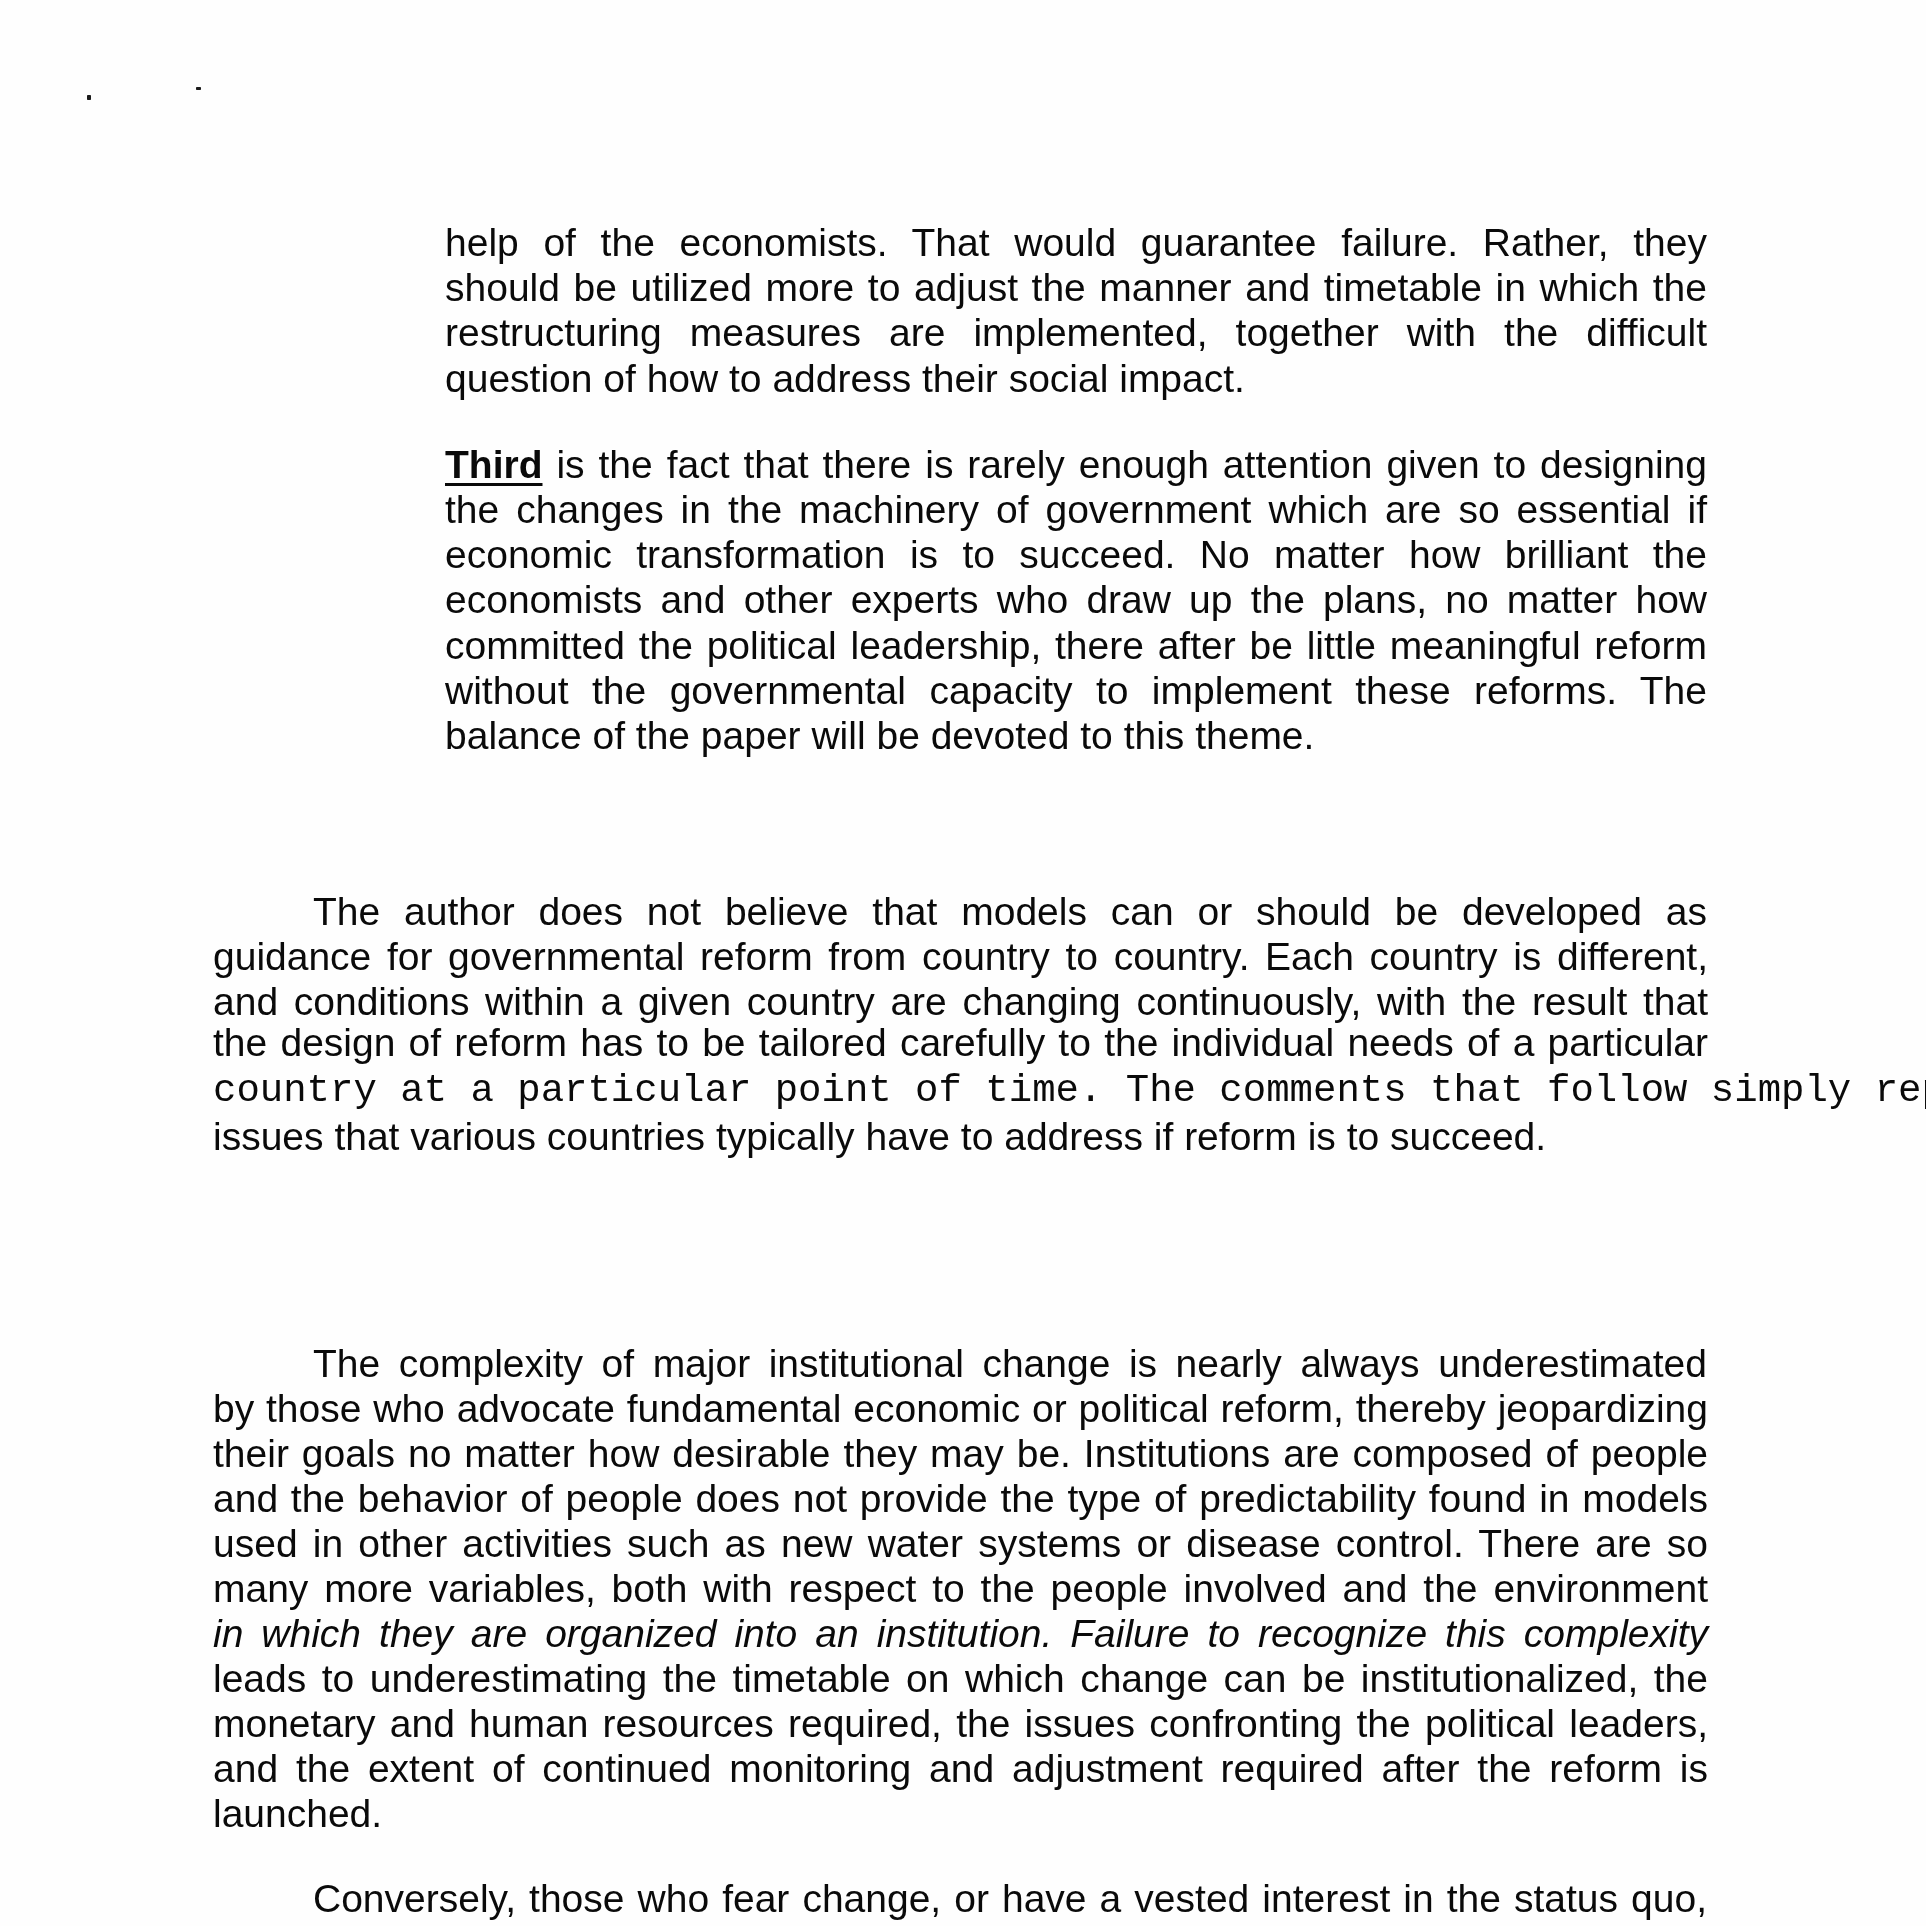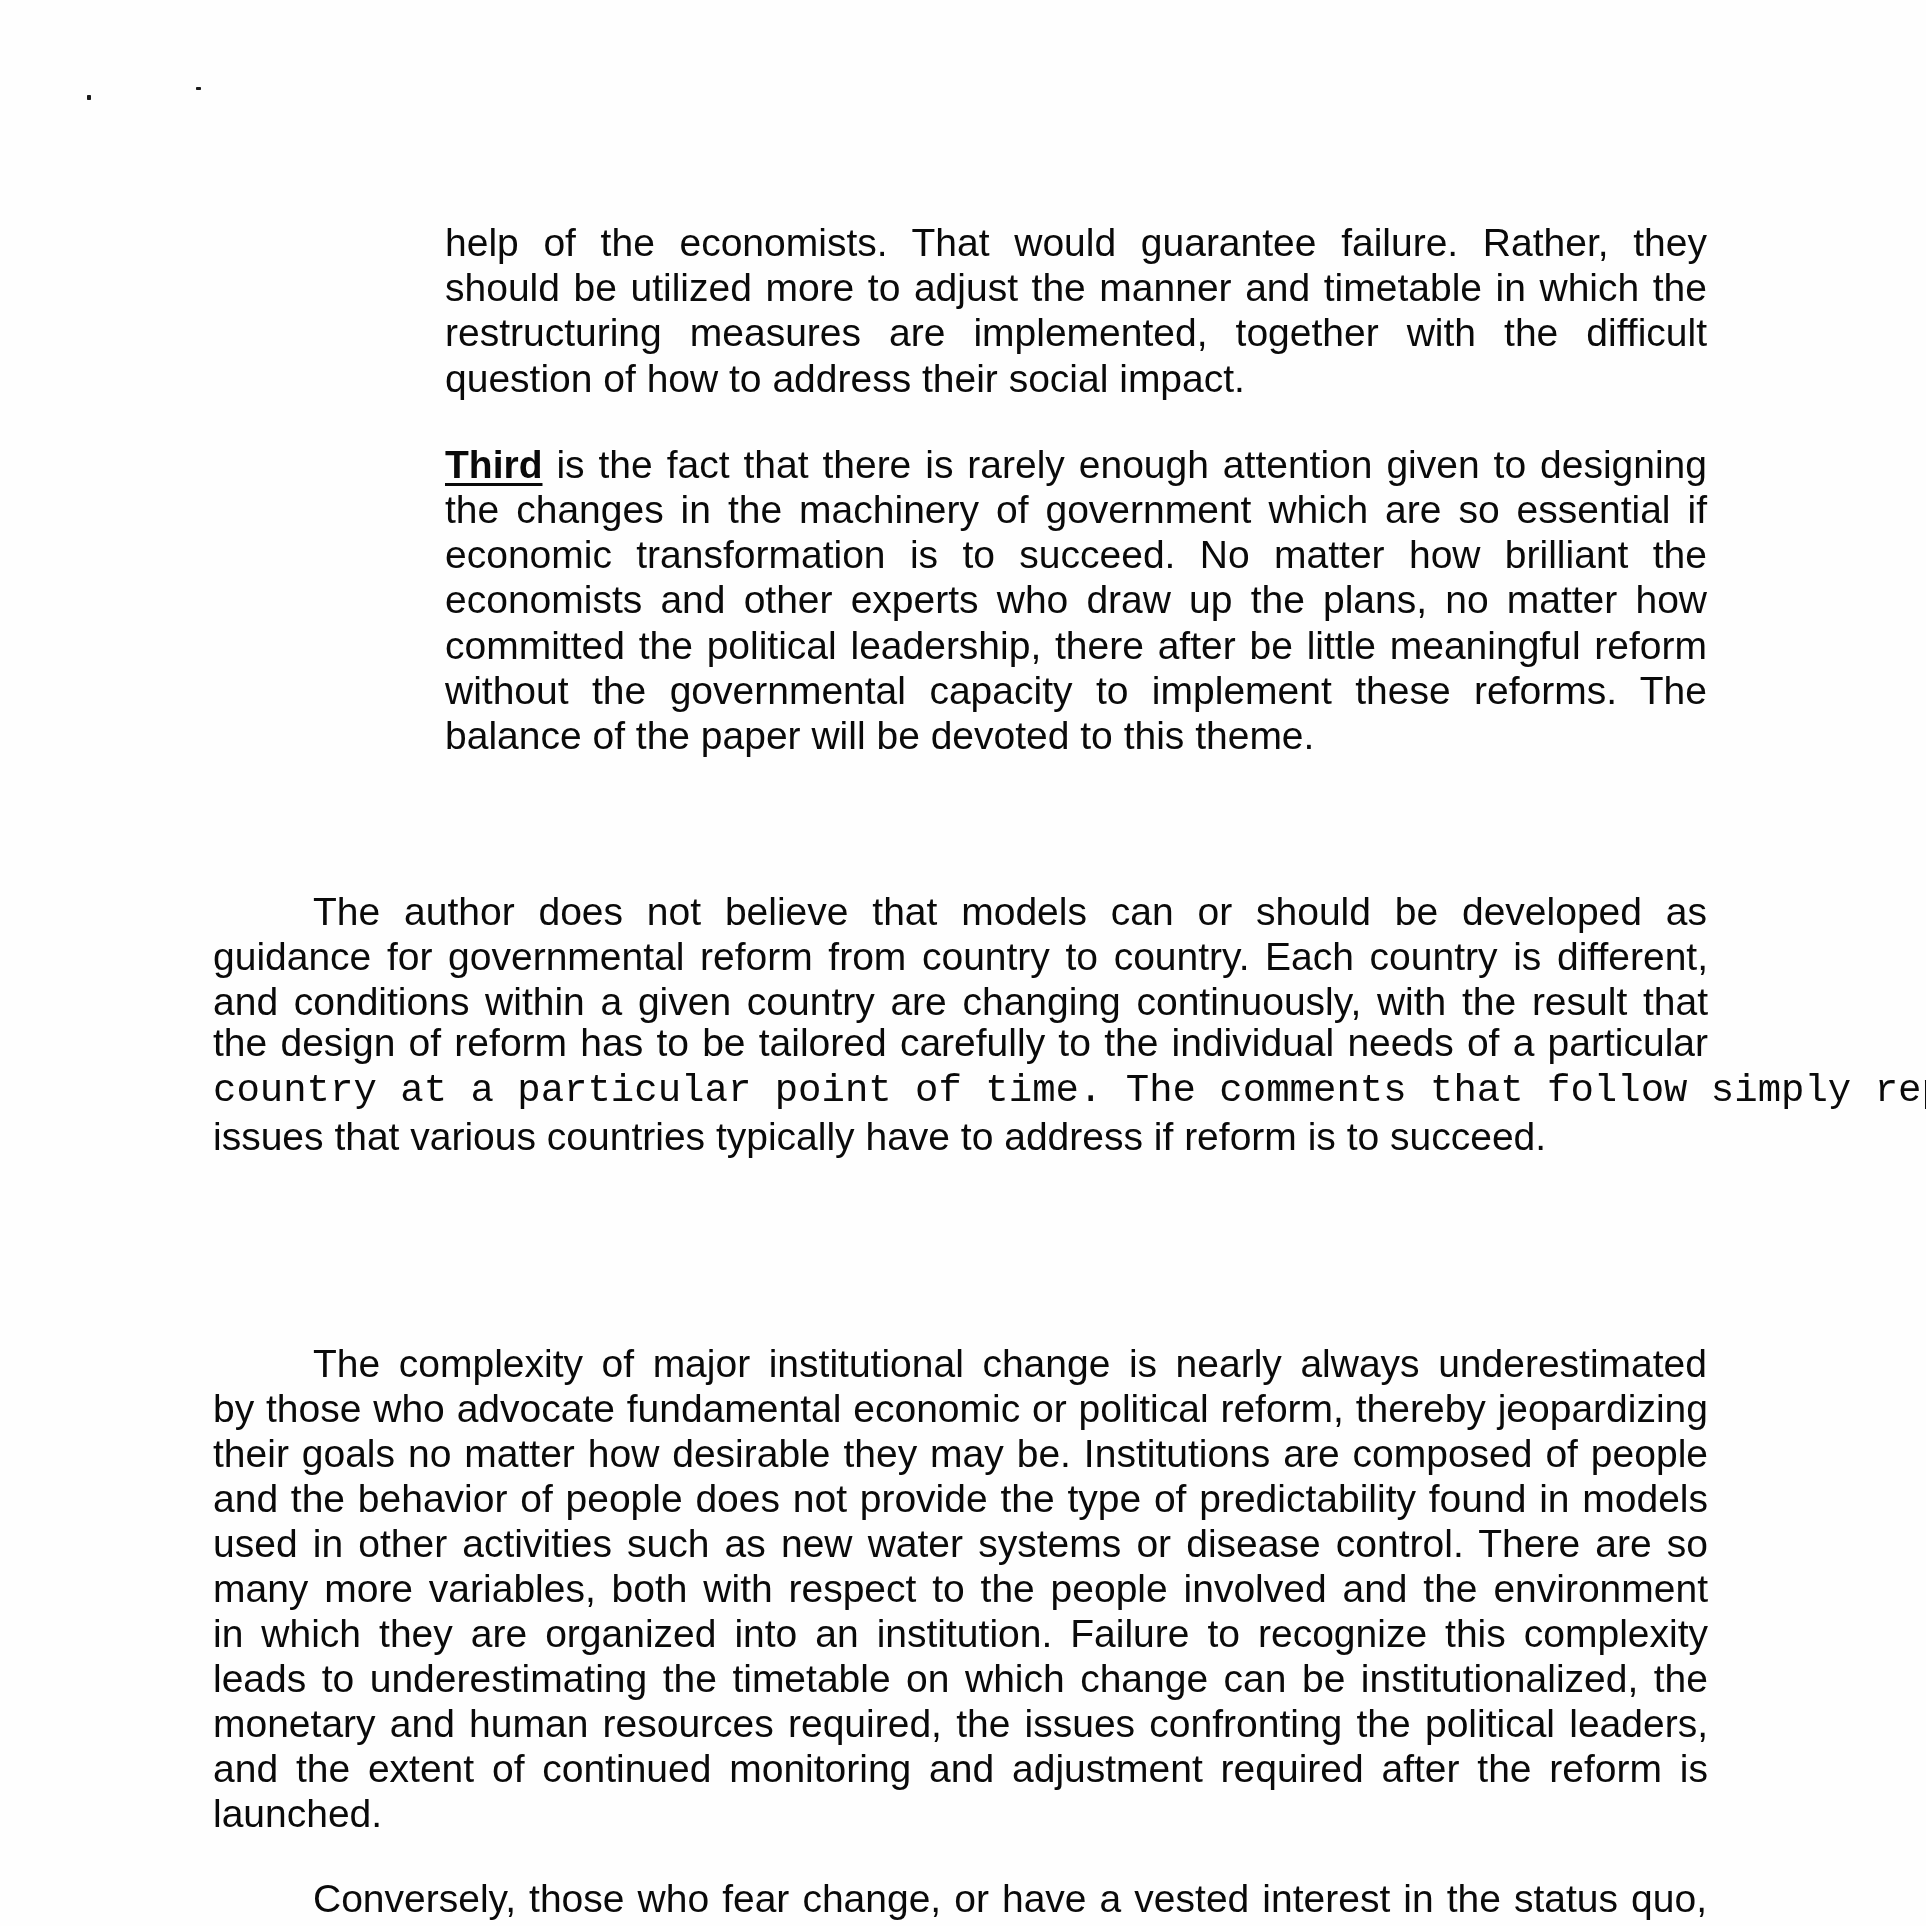--- a/index.html
+++ b/index.html
@@ -67,21 +67,21 @@
   </div>
 
 
   <div class="block-full">
     <div class="line first" style="top:1341px;">The complexity of major institutional change is nearly always underestimated</div>
     <div class="line" style="top:1386px;">by those who advocate fundamental economic or political reform, thereby jeopardizing</div>
     <div class="line" style="top:1431px;">their goals no matter how desirable they may be.  Institutions are composed of people</div>
     <div class="line" style="top:1476px;">and the behavior of people does not provide the type of predictability found in models</div>
     <div class="line" style="top:1521px;">used in other activities such as new water systems or disease control.  There are so</div>
     <div class="line" style="top:1566px;">many more variables, both with respect to the people involved and the environment</div>
-    <div class="line" style="top:1611px;">in which they are organized into an institution.  Failure to recognize this complexity</div>
+    <div class="line" style="top:1611px;font-style:italic;">in which they are organized into an institution.  Failure to recognize this complexity</div>
     <div class="line" style="top:1656px;">leads to underestimating the timetable on which change can be institutionalized, the</div>
     <div class="line" style="top:1701px;">monetary and human resources required, the issues confronting the political leaders,</div>
     <div class="line" style="top:1746px;">and the extent of continued monitoring and adjustment required after the reform is</div>
     <div class="line last" style="top:1791px;">launched.</div>
   </div>
 
   <div class="block-full">
     <div class="line first" style="top:1876px;">Conversely, those who fear change, or have a vested interest in the status quo,</div>
     <div class="line" style="top:1921px;">sound cries of alarm about the difficulties involved as they seek to block a</div>
 

